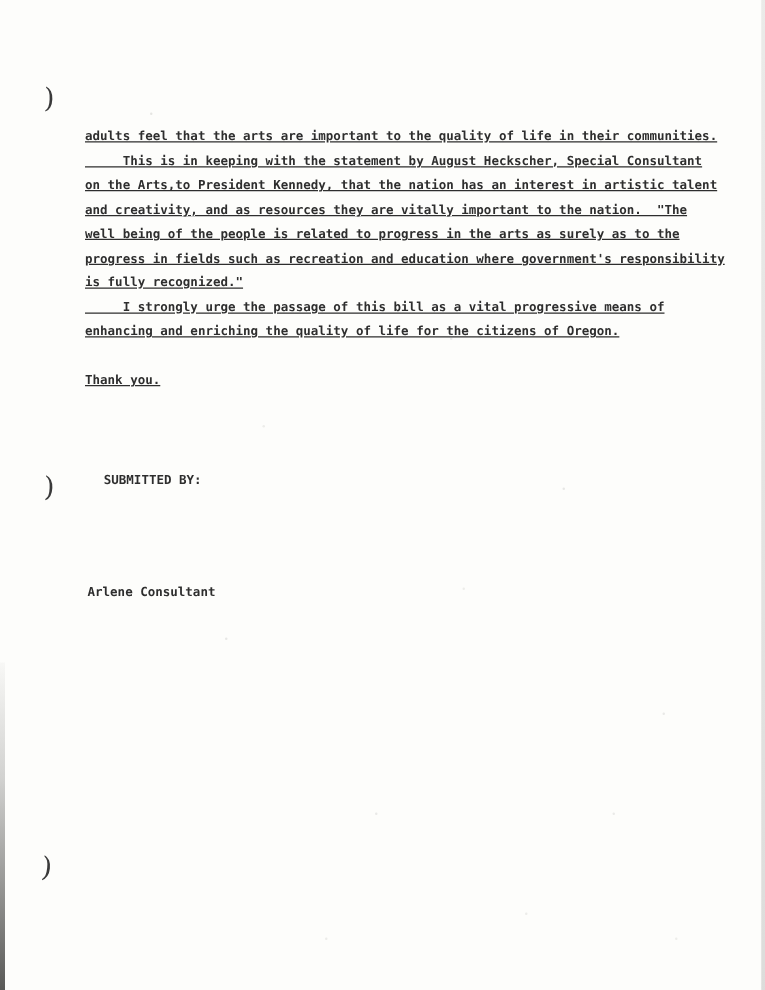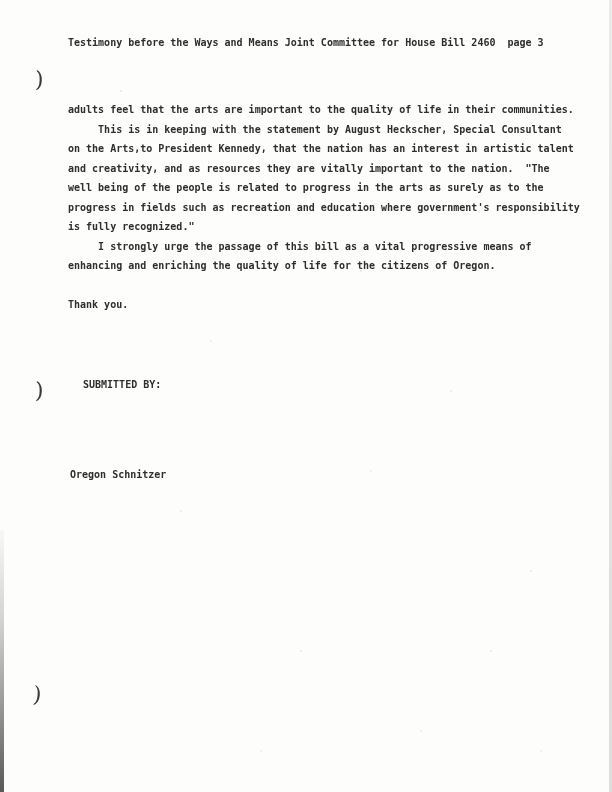--- a/index.html
+++ b/index.html
@@ -31,20 +31,21 @@
   }
   .body-block {
     position: absolute;
     left: 68px;
     top: 100px;
   }
   .body-block .line {
     line-height: 19.5px;
     min-height: 19.5px;
     white-space: pre;
+    text-decoration: underline;
   }
   .submitted-label {
     position: absolute;
     left: 83px;
     top: 378px;
     line-height: 13px;
   }
   .signatory {
     position: absolute;
     left: 70px;
@@ -99,31 +100,30 @@
       370px 560px 0 rgba(120,120,118,0.14),
       140px 660px 0 rgba(120,120,118,0.13),
       420px 660px 0 rgba(120,120,118,0.12);
   }
 </style>
 </head>
 <body>
 
 <div class="page">
 
-  <div class="typed header-line">Testimony before the Ways and Means Joint Committee for House Bill 2460  page 3</div>
 
   <div class="margin-mark mark-top">)</div>
 
   <div class="typed body-block"><div class="line">adults feel that the arts are important to the quality of life in their communities.</div><div class="line">     This is in keeping with the statement by August Heckscher, Special Consultant</div><div class="line">on the Arts,to President Kennedy, that the nation has an interest in artistic talent</div><div class="line">and creativity, and as resources they are vitally important to the nation.  "The</div><div class="line">well being of the people is related to progress in the arts as surely as to the</div><div class="line">progress in fields such as recreation and education where government's responsibility</div><div class="line">is fully recognized."</div><div class="line">     I strongly urge the passage of this bill as a vital progressive means of</div><div class="line">enhancing and enriching the quality of life for the citizens of Oregon.</div><div class="line"></div><div class="line">Thank you.</div></div>
 
   <div class="typed submitted-label">SUBMITTED BY:</div>
 
   <div class="margin-mark mark-middle">)</div>
 
-  <div class="typed signatory">Oregon Schnitzer</div>
+  <div class="typed signatory">Arlene Consultant</div>
 
   <div class="margin-mark mark-bottom">)</div>
 
   <div class="edge-left"></div>
 
   <div class="edge-right"></div>
 
   <div class="scan-noise"></div>
 
 </div>

